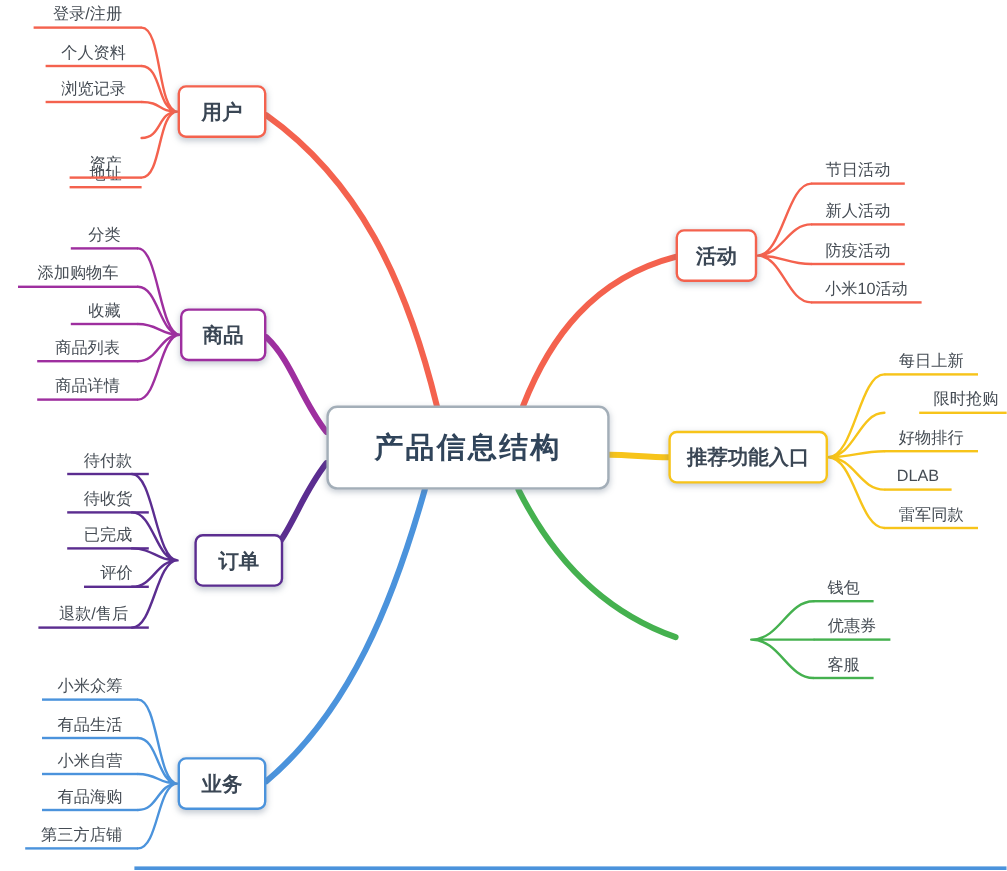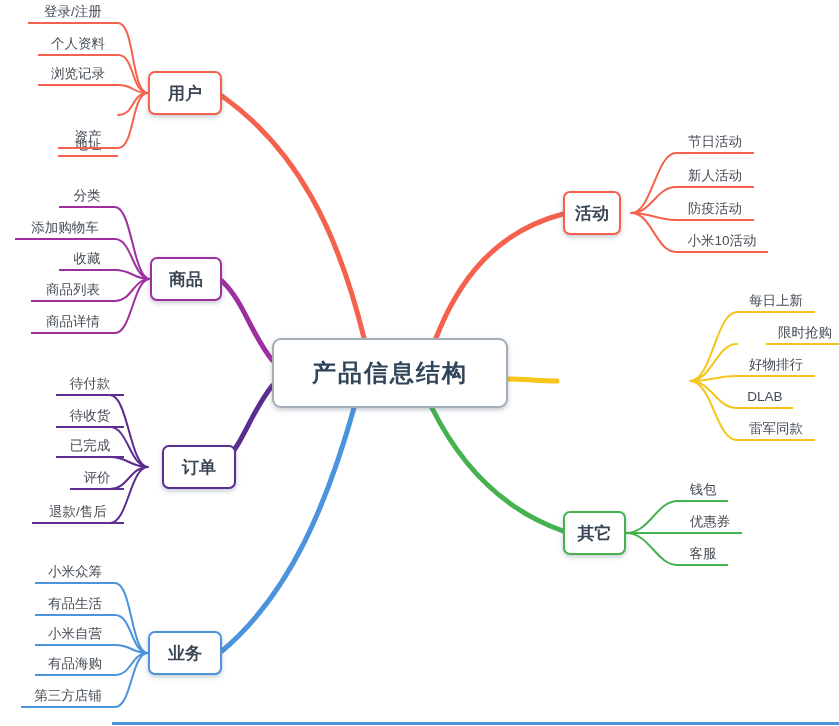--- a/index.html
+++ b/index.html
@@ -56,22 +56,22 @@
 
     <path fill="none" stroke="#45b14f" stroke-width="2" stroke-linecap="round" d="M 626 533 C 650 533, 656 501, 678 501 M 626 533 C 650 533, 656 533, 678 533 M 626 533 C 650 533, 656 565, 678 565"></path>
   </svg>
 
   <div class="node branch c-red" style="left:148px; top:71px;  width:74px;  height:44px;">用户</div>
 
   <div class="node center-node" style="left:272px; top:338px; width:236px; height:70px;">产品信息结构</div>
   <div class="node branch c-purple" style="left:150px; top:257px; width:72px;  height:44px;">商品</div>
   <div class="node branch c-blue" style="left:148px; top:631px; width:74px;  height:44px;">业务</div>
   <div class="node branch c-violet" style="left:148px; top:445px; width:74px;  height:44px;">订单</div>
-  <div class="node branch c-red" style="left:563px; top:191px; width:58px;  height:44px;">活动</div>
-  <div class="node branch c-green" style="left:563px; top:511px; width:63px;  height:44px;">其它</div>
+  <div class="node branch c-red" style="left:563px; top:191px; width:68px;  height:44px;">活动</div>
+  <div class="node branch c-yellow" style="left:557px; top:359px; width:133px; height:44px;">推荐功能入口</div>
 
   <div class="leaf c-red" style="left:28px; top:2px;   width:90px;">登录/注册</div>
   <div class="leaf c-red" style="left:38px; top:34px;  width:80px;">个人资料</div>
   <div class="leaf c-red" style="left:38px; top:64px;  width:80px;">浏览记录</div>
   <div class="leaf c-red" style="left:58px; top:94px;  width:60px;margin-top:41px;">地址</div>
   <div class="leaf c-red" style="left:58px; top:127px; width:60px;">资产</div>
 
   <div class="leaf c-purple" style="left:59px; top:186px; width:56px;">分类</div>
   <div class="leaf c-purple" style="left:15px; top:218px; width:100px;">添加购物车</div>
   <div class="leaf c-purple" style="left:59px; top:249px; width:56px;">收藏</div>

